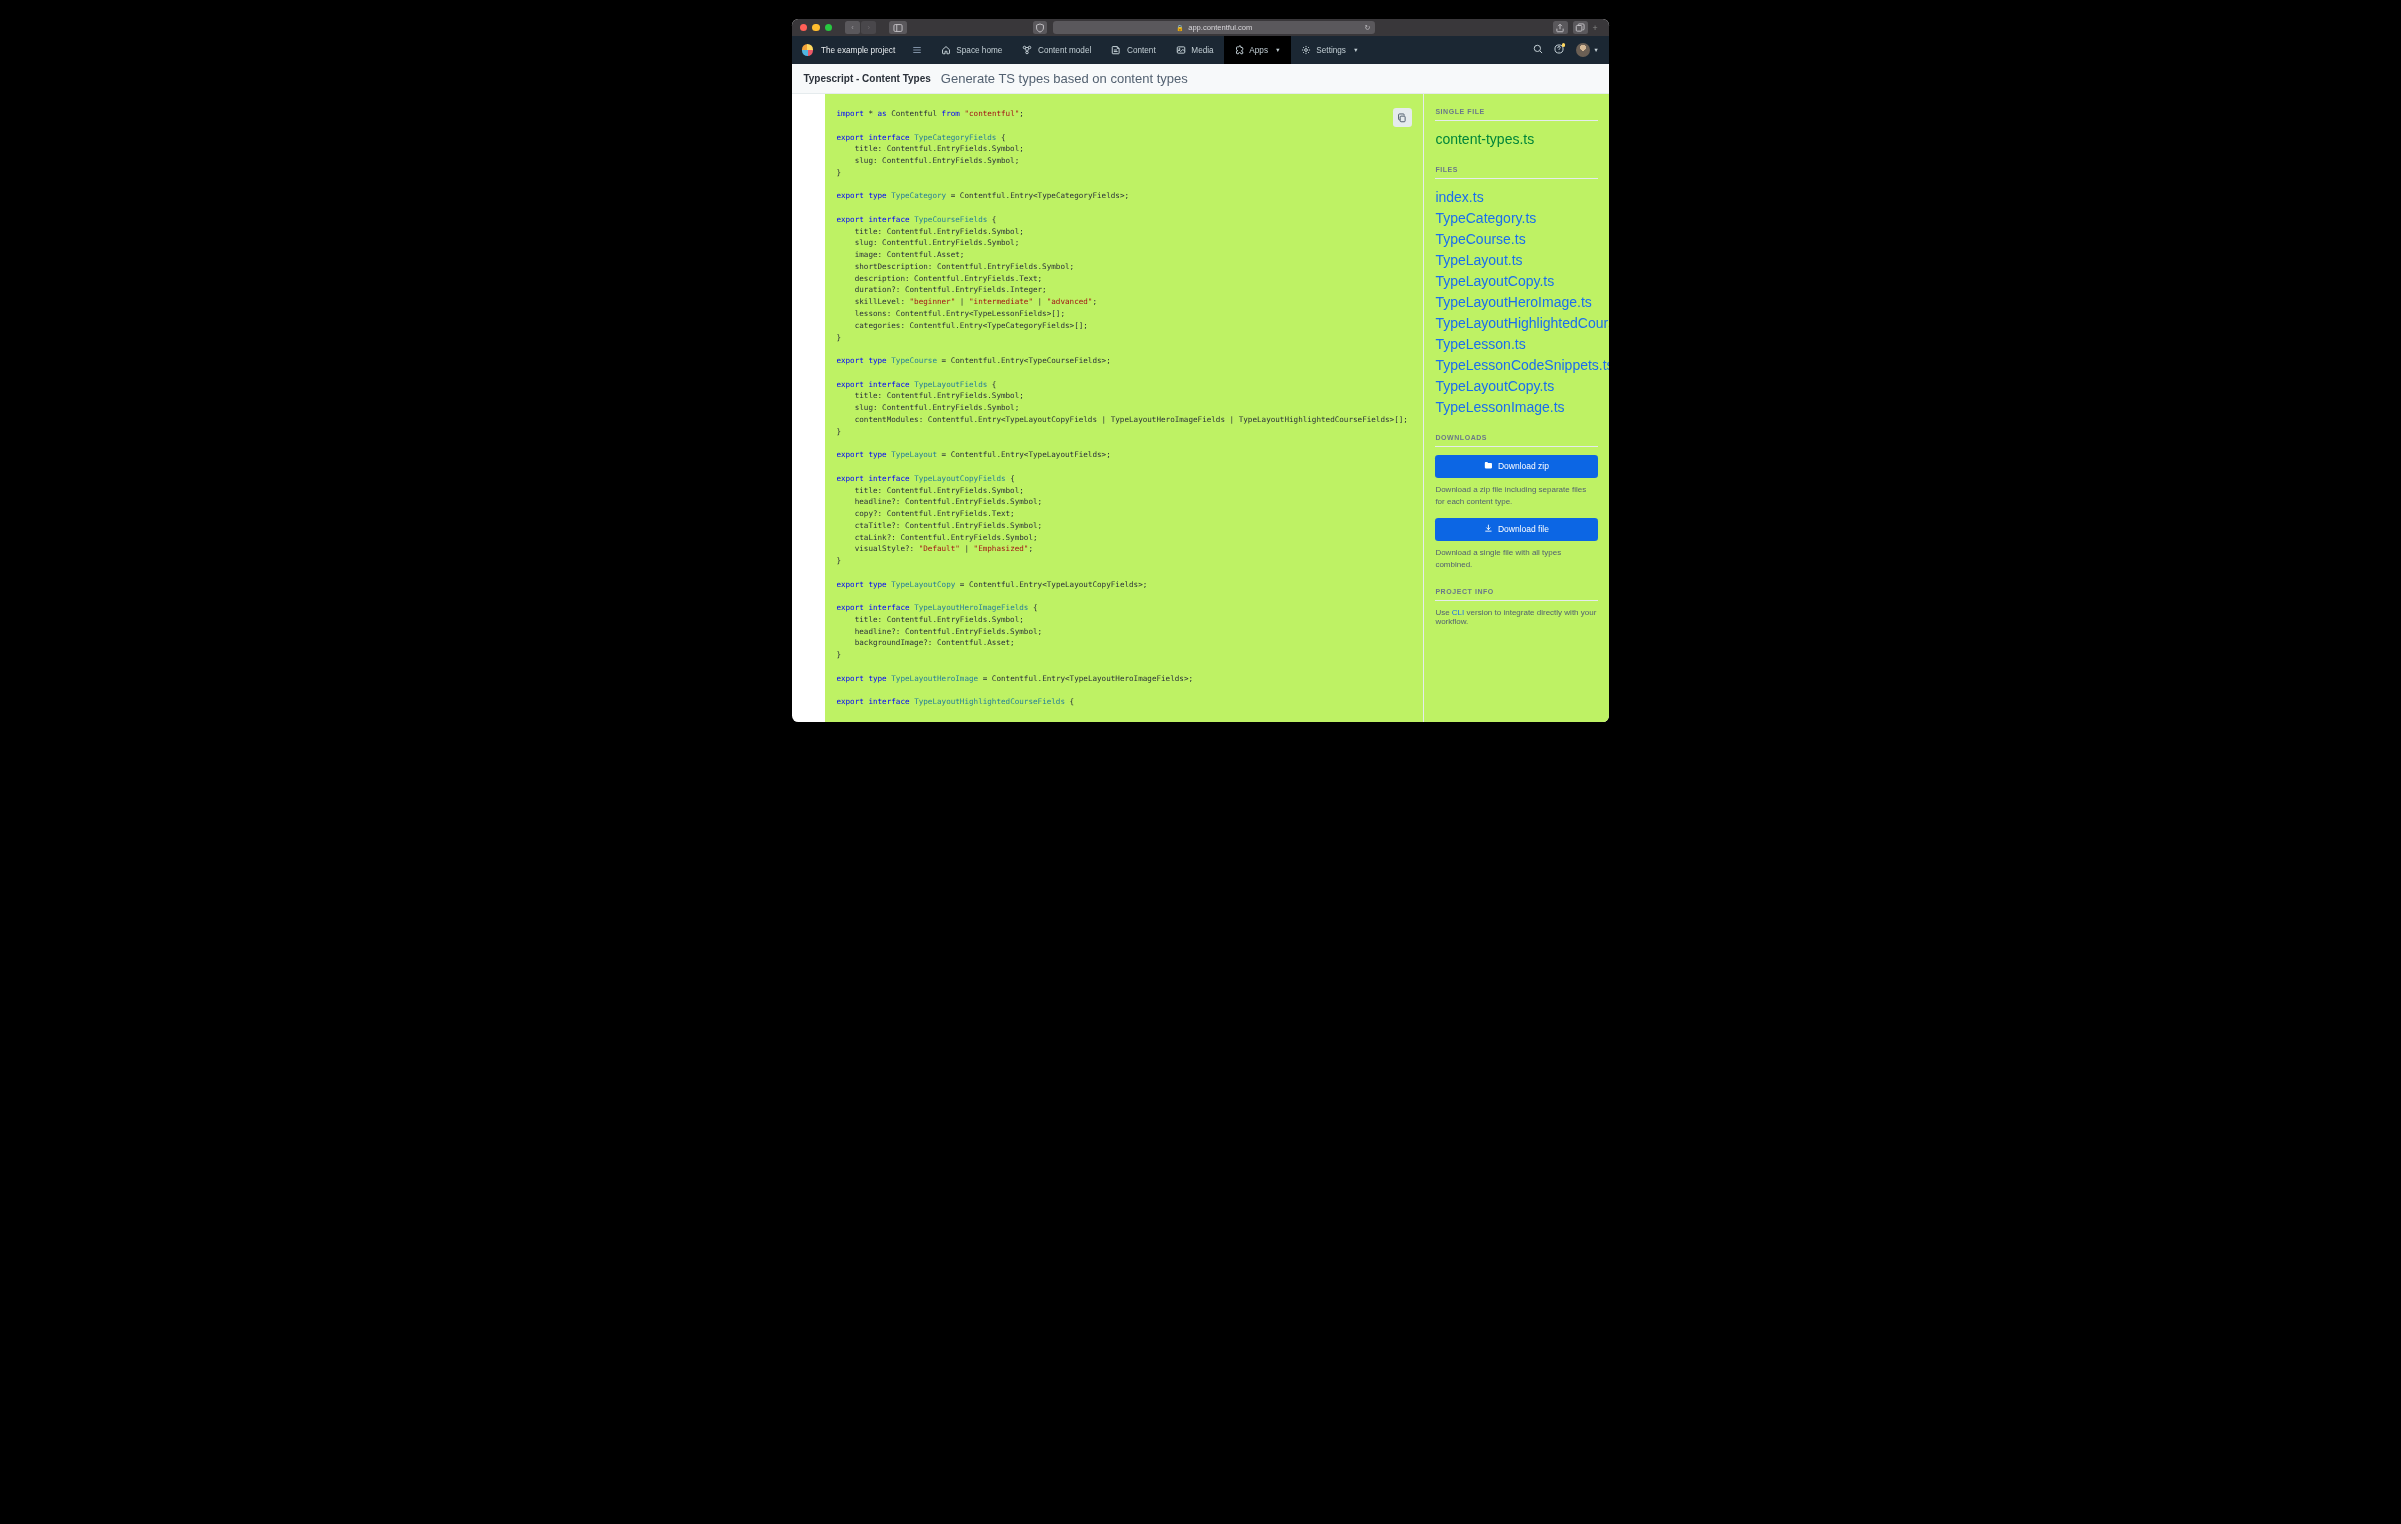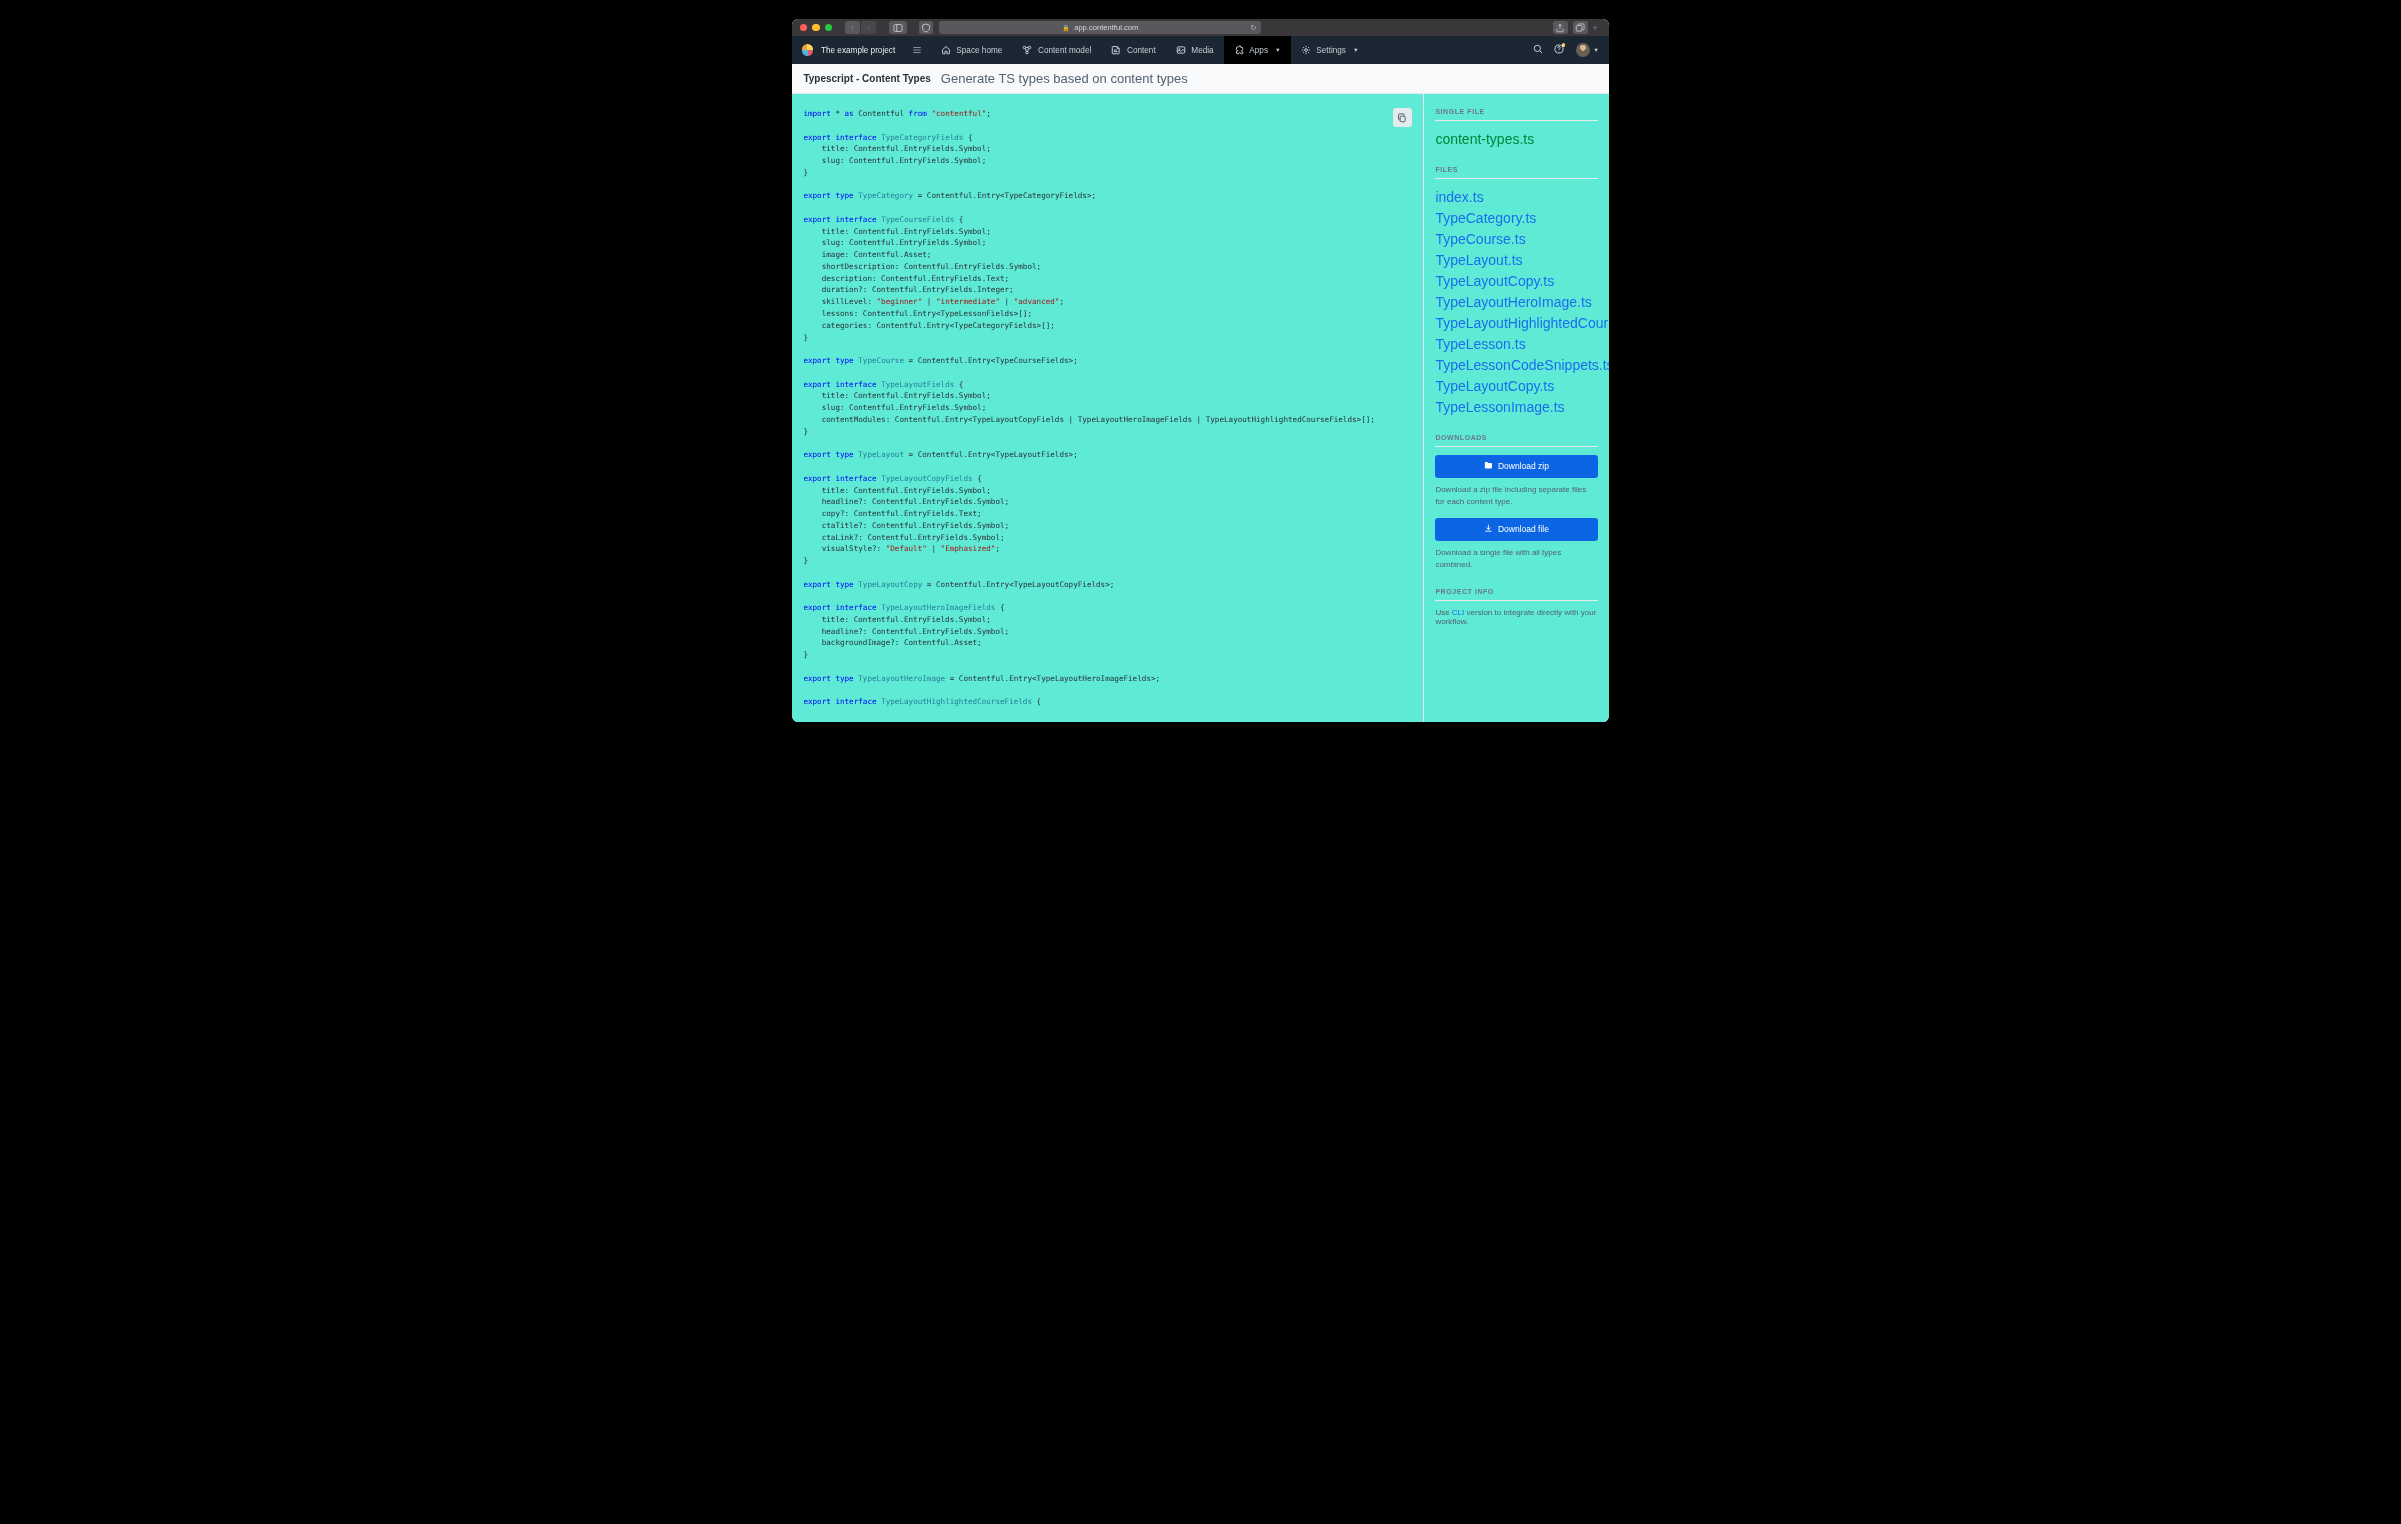--- a/index.html
+++ b/index.html
@@ -5,21 +5,21 @@
 * { margin: 0; padding: 0; box-sizing: border-box; }
 body { font-family: -apple-system, BlinkMacSystemFont, "Segoe UI", Helvetica, Arial, sans-serif; background: #000; display:flex; justify-content:center; align-items:flex-start; padding:19px 0;}
 .window { width: 817px; background:#fff; border-radius:6.3px; overflow:hidden; box-shadow: 0 12.6px 50px rgba(0,0,0,0.8);}
 .titlebar { height: 17px; background:#39373a; display:flex; align-items:center; padding:0 7.6px; gap:12.6px;}
 .traffic { display:flex; gap:5px;}
 .dot { width:7.6px; height:7.6px; border-radius:50%;}
 .dot.red{background:#ff5f57;} .dot.yellow{background:#febc2e;} .dot.green{background:#28c840;}
 .nav-arrows { display:flex; gap:1.3px;}
 .nav-btn { width:15px; height:12.6px; background:#5a585c; border-radius:2.5px; display:flex; align-items:center; justify-content:center; color:#9a989c; font-size:7.6px;}
 .sidebar-btn { width:17.7px; height:12.6px; background:#5a585c; border-radius:2.5px; display:flex; align-items:center; justify-content:center; color:#c0bec2; font-size:7px;}
-.urlbar-wrap { flex:1; display:flex; align-items:flex-start; gap:6.3px; }
+.urlbar-wrap { flex:1; display:flex; align-items:flex-start; gap:6.3px; margin-left:114px;}
 .shield { width:14px; height:12.6px; background:#5a585c; border-radius:2.5px; display:flex; align-items:center; justify-content:center; color:#c0bec2; font-size:7px;}
 .urlbar { flex:1; max-width:322px; height:12.6px; background:#5a585c; border-radius:3.2px; display:flex; align-items:center; justify-content:center; color:#d8d6da; font-size:7.6px; position:relative; gap:3.8px;}
 .urlbar .reload { position:absolute; right:5px; color:#c0bec2; font-size:7px;}
 .urlbar .lock { font-size:6.3px;}
 .title-right { margin-left:auto; display:flex; gap:5px; align-items:center;}
 .tb-btn { width:15px; height:12.6px; background:#5a585c; border-radius:2.5px; display:flex; align-items:center; justify-content:center; color:#c0bec2; font-size:7px;}
 .newtab { width:8.8px; color:#888; font-size:8.8px;}
 
 .topnav { height:28px; background:#1b2733; display:flex; align-items:stretch; color:#e7ebee; font-size:8.2px;}
 .brand { display:flex; align-items:center; padding:0 10px; gap:7.6px;}
@@ -35,21 +35,21 @@
 .nav-right { display:flex; align-items:center; gap:11.4px; padding:0 10px;}
 .nav-right .ico { color:#c3cfd5; font-size:9.5px; cursor:pointer; position:relative;}
 .help-badge::after { content:""; position:absolute; top:-1.3px; right:-1.3px; width:3.8px; height:3.8px; background:#ffd85f; border-radius:50%;}
 .avatar { width:14px; height:14px; border-radius:50%; background:#6b5f54; background-image:radial-gradient(circle at 50% 35%, #d4b896 25%, #6b5f54 26%);}
 .avatar-wrap { display:flex; align-items:center; gap:3.8px; cursor:pointer;}
 
 .subhead { height:30px; border-bottom:0.6px solid #e5ebed; display:flex; align-items:center; padding:0 11.4px; gap:10px; background:#f7f9fa;}
 .subhead h1 { font-size:10px; font-weight:700; color:#2a3039;}
 .subhead .desc { font-size:13px; color:#536171;}
 
-.content { display:flex; background:#5eead4; min-height:404px;}
+.content { display:flex; background:#bef264; min-height:404px;margin-left:33px;}
 .code-panel { flex:1; padding:14px 11.4px; border-right:0.6px solid #e5ebed; position:relative;}
 .code-wrap { position:relative;}
 .copy-btn { position:absolute; top:0; right:0; width:19px; height:19px; background:#e5ebed; border-radius:3.2px; display:flex; align-items:center; justify-content:center; font-size:8.8px; color:#536171; cursor:pointer;}
 pre.code { font-family: ui-monospace, SFMono-Regular, Menlo, Consolas, monospace; font-size:7.6px; line-height:1.55; color:#2a3039; white-space:pre; overflow:hidden;}
 .tok-key { color:#0000ff;}
 .tok-type { color:#267f99;}
 .tok-str { color:#a31515;}
 
 .side { width:185px; padding:14px 11.4px 14px 11.4px;}
 .side-section { margin-bottom:16.4px;}

